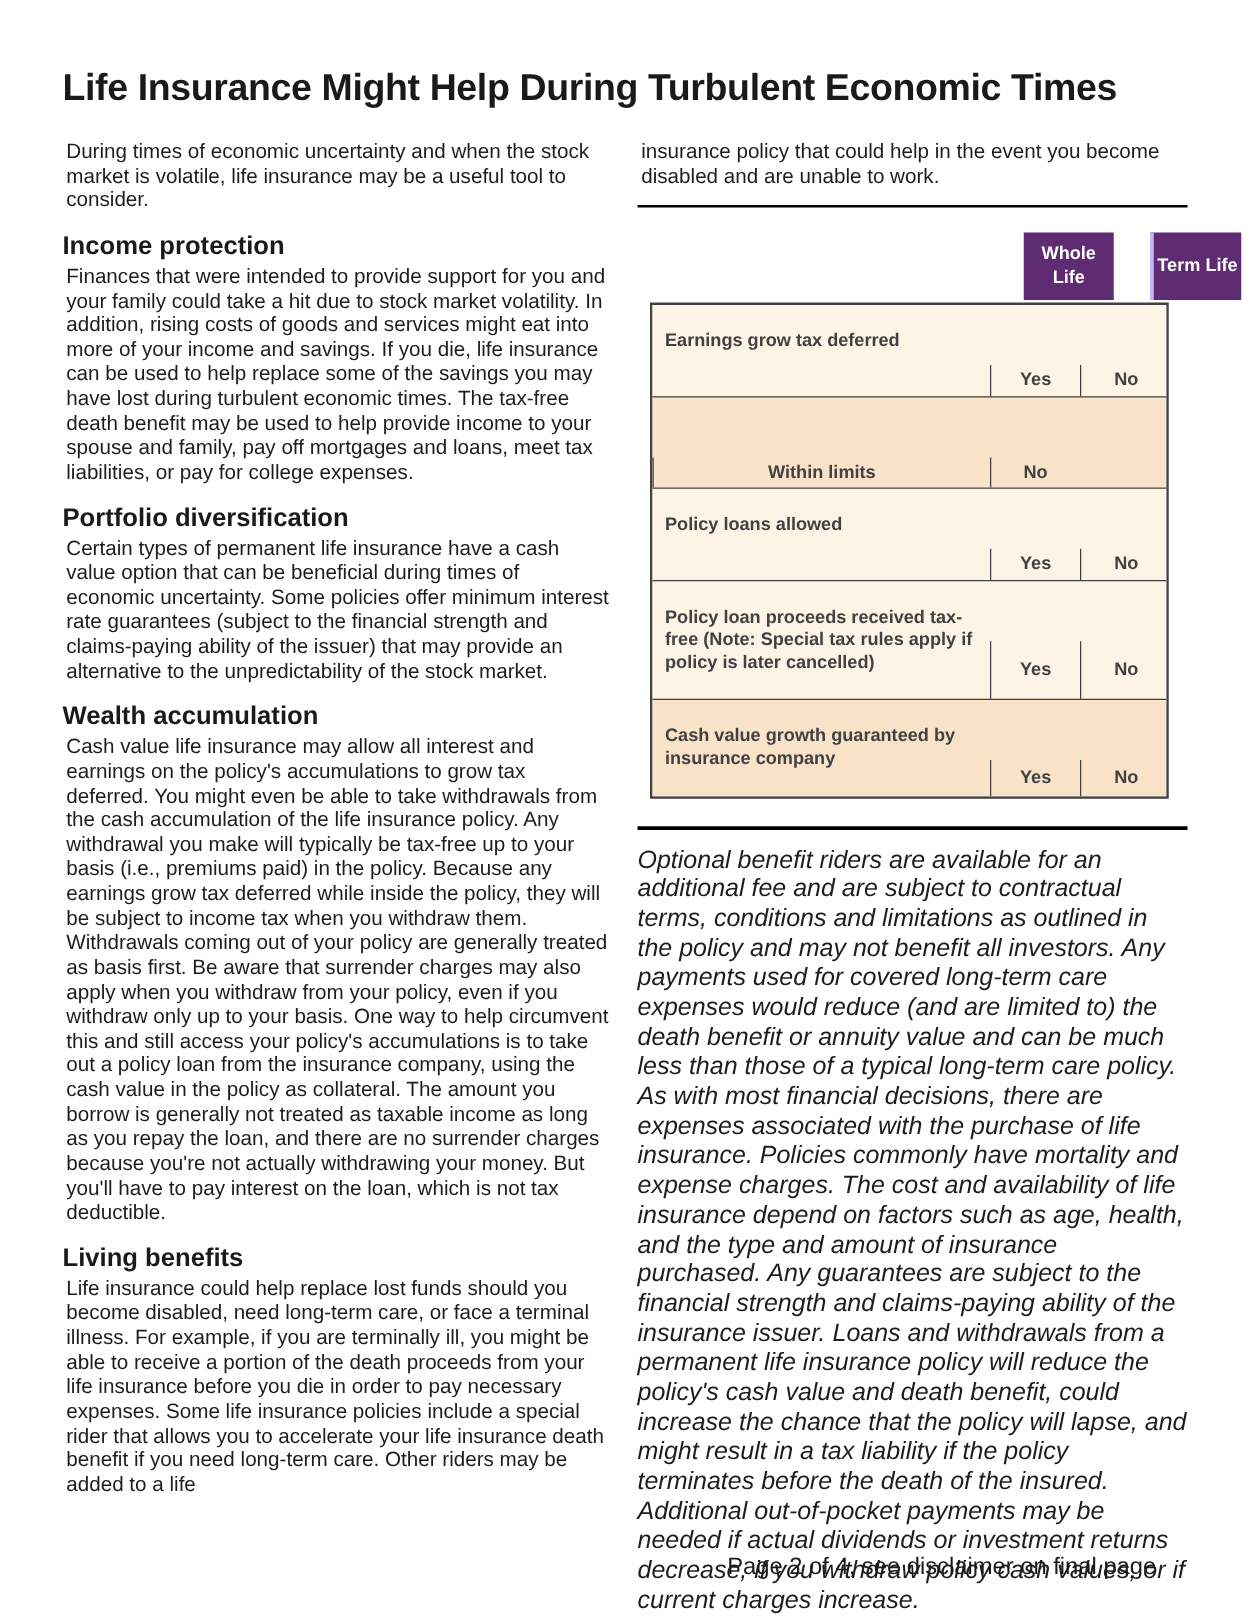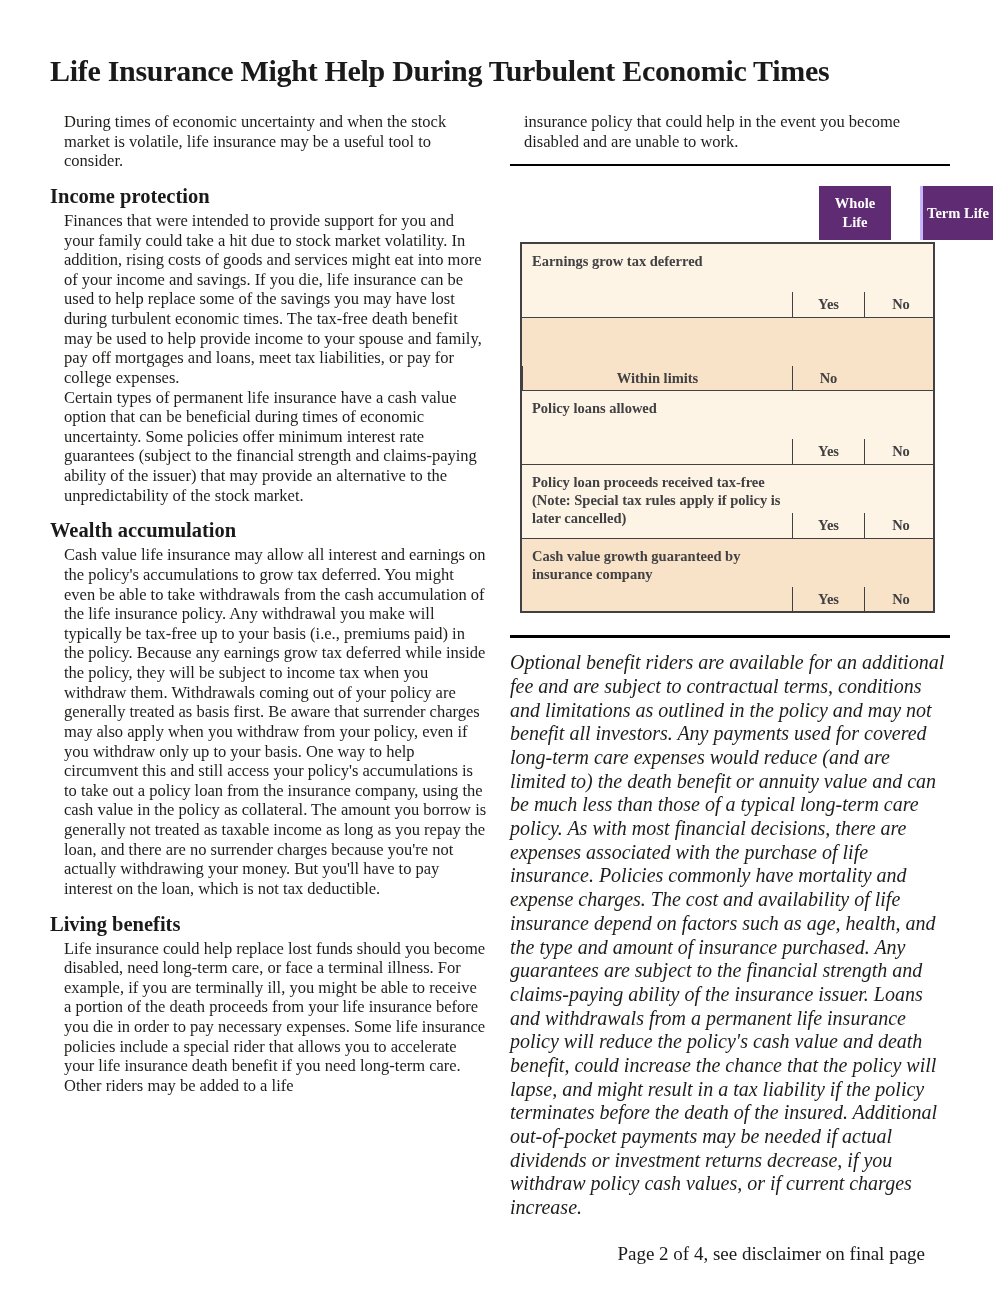--- a/index.html
+++ b/index.html
@@ -7,41 +7,40 @@
     width: 1000px;
     height: 1294px;
     background: #ffffff;
     font-family: "Liberation Sans", sans-serif;
     color: #1d1d1b;
     position: relative;
     overflow: hidden;
   }
   .page {
     padding: 46px 50px 0 50px;
-    font-family: Liberation Serif, serif;
   }
   .doc-title {
     font-size: 30px;
     font-weight: bold;
     color: #1a1a1a;
     margin: 8px 0 24px 0;
     letter-spacing: -0.3px;
   }
   .columns {
     display: flex;
     gap: 22px;
     align-items: flex-start;
   }
   .col-left  { width: 438px; }
   .col-right { width: 440px; }
 
   .body-text {
     font-size: 16.5px;
     line-height: 1.19;
-    margin: 0 0 0 14px;
+    margin: 0 0 0 3px;
     white-space: pre-line;
   }
   .section-heading {
     font-size: 20.5px;
     font-weight: bold;
     margin: 14px 0 3px 0;
     color: #1a1a1a;
   }
 
   .rule-thin {
@@ -95,21 +94,21 @@
   }
   .cmp-row {
     display: grid;
     grid-template-columns: 270px 72px 73px;
     background: var(--row-light, #fdf4e6);
   }
   .cmp-row.shaded { background: var(--row-dark, #f8e3c8); }
   .cmp-row + .cmp-row { border-top: 1.5px solid var(--table-border, #414042); }
   .cmp-row .td {
     box-sizing: border-box;
-    padding: 8px 10px;
+    padding: 20px 10px;
   }
   .cmp-row .td.label {
     font-weight: bold;
     line-height: 1.25;
   }
   .cmp-row .td.val {
     border-left: 1.5px solid var(--table-border, #414042);
     font-weight: 600;
     text-align: center;
     display: flex;
@@ -143,20 +142,21 @@
   <h1 class="doc-title">Life Insurance Might Help During Turbulent Economic Times</h1>
 
   <div class="columns">
 
     <div class="col-left">
       <p class="body-text">During times of economic uncertainty and when the stock market is volatile, life insurance may be a useful tool to consider.</p>
 
       <h2 class="section-heading">Income protection</h2>
       <p class="body-text">Finances that were intended to provide support for you and your family could take a hit due to stock market volatility. In addition, rising costs of goods and services might eat into more of your income and savings. If you die, life insurance can be used to help replace some of the savings you may have lost during turbulent economic times. The tax-free death benefit may be used to help provide income to your spouse and family, pay off mortgages and loans, meet tax liabilities, or pay for college expenses.</p>
 
+      <h2 class="section-heading">Portfolio diversification</h2>
       <p class="body-text">Certain types of permanent life insurance have a cash value option that can be beneficial during times of economic uncertainty. Some policies offer minimum interest rate guarantees (subject to the financial strength and claims-paying ability of the issuer) that may provide an alternative to the unpredictability of the stock market.</p>
 
       <h2 class="section-heading">Wealth accumulation</h2>
       <p class="body-text">Cash value life insurance may allow all interest and earnings on the policy's accumulations to grow tax deferred. You might even be able to take withdrawals from the cash accumulation of the life insurance policy. Any withdrawal you make will typically be tax-free up to your basis (i.e., premiums paid) in the policy. Because any earnings grow tax deferred while inside the policy, they will be subject to income tax when you withdraw them. Withdrawals coming out of your policy are generally treated as basis first. Be aware that surrender charges may also apply when you withdraw from your policy, even if you withdraw only up to your basis. One way to help circumvent this and still access your policy's accumulations is to take out a policy loan from the insurance company, using the cash value in the policy as collateral. The amount you borrow is generally not treated as taxable income as long as you repay the loan, and there are no surrender charges because you're not actually withdrawing your money. But you'll have to pay interest on the loan, which is not tax deductible.</p>
 
       <h2 class="section-heading">Living benefits</h2>
       <p class="body-text">Life insurance could help replace lost funds should you become disabled, need long-term care, or face a terminal illness. For example, if you are terminally ill, you might be able to receive a portion of the death proceeds from your life insurance before you die in order to pay necessary expenses. Some life insurance policies include a special rider that allows you to accelerate your life insurance death benefit if you need long-term care. Other riders may be added to a life</p>
     </div>
 
     <div class="col-right">

